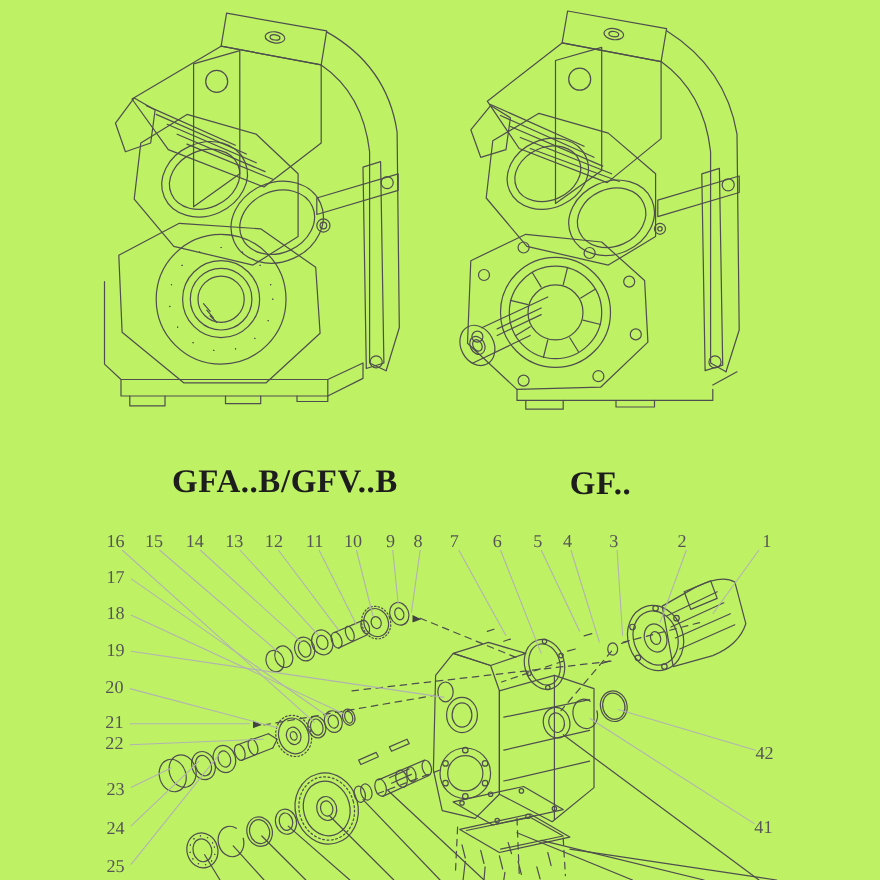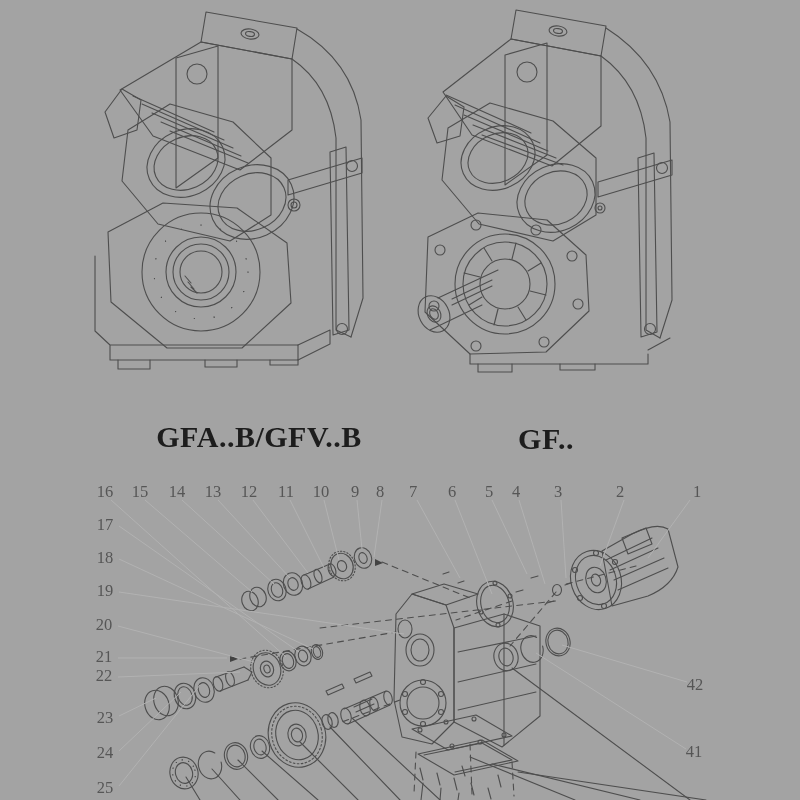--- a/index.html
+++ b/index.html
@@ -1,16 +1,16 @@
 <!DOCTYPE html>
 <html><head>
 <meta charset="utf-8">
 <style>
   html,body{margin:0;padding:0;background:#ffffff;}
-  .page{position:relative;width:800px;height:800px;background:#a3a3a3;overflow:hidden;
+  .page{position:relative;width:800px;height:800px;background:#bef264;overflow:hidden;
         font-family:"Liberation Serif", serif;}
   svg{position:absolute;left:0;top:0;}
   
   .draw path,.draw ellipse,.draw circle,.draw line,.draw polyline,.draw rect{
       stroke:#4e4e4e;stroke-width:1.1;fill:none;stroke-linejoin:round;stroke-linecap:round;}
   .fillw{fill:#ffffff;}
   .dark{fill:#424242;stroke:none;}
   .sw2{stroke-width:2px;}
   .leader{stroke:#b2b2b2;stroke-width:1;fill:none;}
   .dash{stroke:#c9c9c9;stroke-width:1;fill:none;stroke-dasharray:6 5;}

